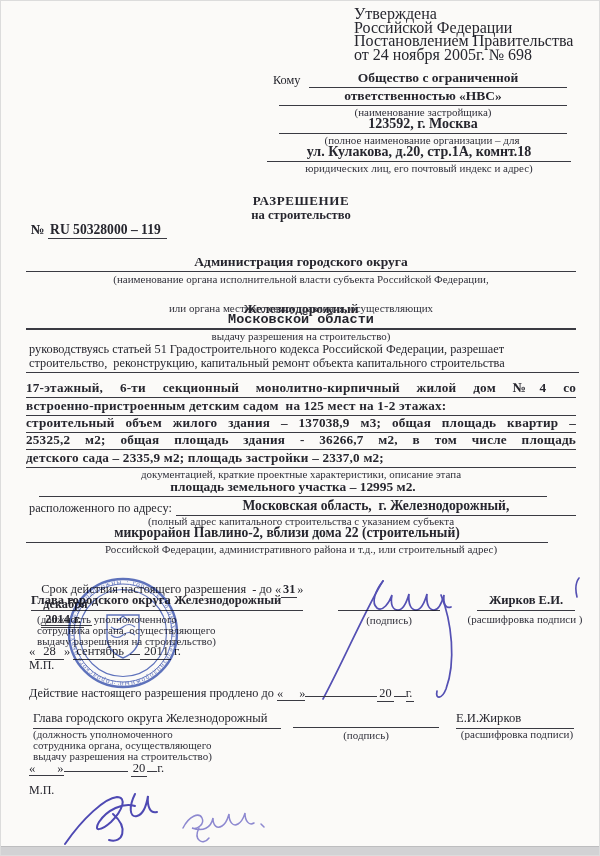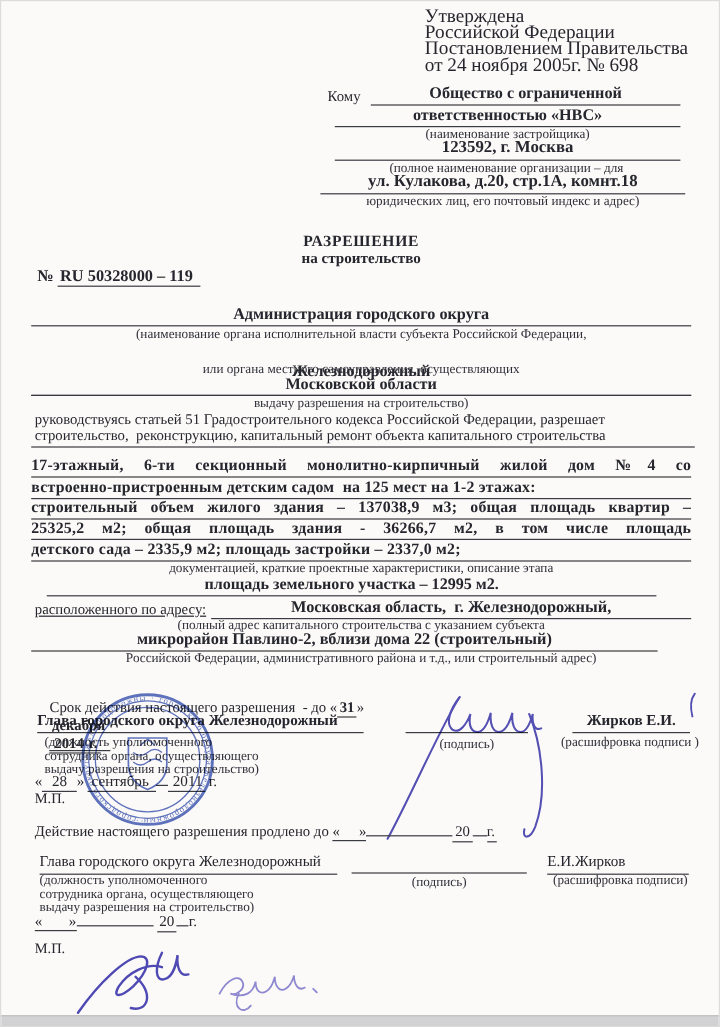--- a/index.html
+++ b/index.html
@@ -53,37 +53,37 @@
   <div class="a b c" style="left:0;top:207px;width:600px;font-size:12.6px;">на строительство</div>
   <div class="a b" style="left:30px;top:221px;font-size:13.6px;">
     <span>№</span>
     <span class="ud" style="padding:0 6px 1px 2px;">RU 50328000 – 119</span>
   </div>
 
   <div class="a b c org ud" style="left:25px;top:253px;width:550px;padding-bottom:1px;">Администрация городского округа</div>
   <div class="a cap c" style="left:25px;top:273px;width:550px;">(наименование органа исполнительной власти субъекта Российской Федерации,</div>
   <div class="a b c org ud" style="left:25px;top:300px;width:550px;padding-bottom:12px;">Железнодорожный</div>
   <div class="a cap c" style="left:25px;top:302px;width:550px;">или органа местного самоуправления, осуществляющих</div>
-  <div class="a b c org ud" style="left:25px;top:311px;width:550px;padding-bottom:1px;">Московской области</div>
+  <div class="a b c org ud" style="left:25px;top:311px;width:550px;padding-bottom:1px;font-family:Liberation Mono, monospace;">Московской области</div>
   <div class="a cap c" style="left:25px;top:330px;width:550px;">выдачу разрешения на строительство)</div>
 
   <div class="a body-txt pre" style="left:28px;top:341px;width:547px;">руководствуясь статьей 51 Градостроительного кодекса Российской Федерации, разрешает</div>
   <div class="a body-txt pre ud" style="left:25px;top:355px;width:550px;padding:0 0 1px 3px;">строительство,  реконструкцию, капитальный ремонт объекта капитального строительства</div>
 
   <div class="a obj j ud" style="left:25px;top:379px;width:550px;">17-этажный, 6-ти секционный монолитно-кирпичный жилой дом №4 со</div>
   <div class="a obj pre ud" style="left:25px;top:397px;width:550px;">встроенно-пристроенным детским садом  на 125 мест на 1-2 этажах:</div>
   <div class="a obj j ud" style="left:25px;top:414px;width:550px;">строительный объем жилого здания – 137038,9 м3; общая площадь квартир –</div>
   <div class="a obj j ud" style="left:25px;top:431px;width:550px;">25325,2 м2; общая площадь  здания - 36266,7  м2, в том числе площадь</div>
   <div class="a obj pre ud" style="left:25px;top:449px;width:550px;">детского сада – 2335,9 м2; площадь застройки – 2337,0 м2;</div>
 
   <div class="a cap c" style="left:25px;top:468px;width:550px;">документацией, краткие проектные характеристики, описание этапа</div>
   <div class="a b c ud" style="left:38px;top:478px;width:508px;font-size:13.4px;padding-bottom:1px;">площадь земельного участка – 12995 м2.</div>
 
   <div class="a" style="left:28px;top:497px;width:547px;display:flex;align-items:flex-end;">
-    <span class="body-txt" style="white-space:nowrap;padding-right:4px;text-decoration:underline;">расположенного по адресу:</span>
+    <span class="body-txt" style="white-space:nowrap;padding-right:4px;">расположенного по адресу:</span>
     <span class="b c ud pre" style="flex:1;font-size:13.6px;padding-bottom:1px;">Московская область,  г. Железнодорожный,</span>
   </div>
   <div class="a cap c" style="left:25px;top:515px;width:550px;">(полный адрес капитального строительства с указанием субъекта</div>
   <div class="a b c ud" style="left:25px;top:524px;width:522px;font-size:13.6px;padding-bottom:1px;">микрорайон Павлино-2, вблизи дома 22 (строительный)</div>
   <div class="a cap c" style="left:25px;top:543px;width:550px;">Российской Федерации, административного района и т.д., или строительный адрес)</div>
 
   <div class="a body-txt pre" style="left:28px;top:566px;">
     <span>Срок действия настоящего разрешения  - до </span><span>«</span><span class="ud b" style="padding:0 2px 1px 2px;">31</span><span>»</span>
     <span class="ud b" style="padding:0 4px 14px 2px;">декабря</span>
     <span class="ud b" style="padding:0 2px 1px 4px;">2014</span><span class="ud b" style="padding:0 3px 1px 2px;">г.</span>

